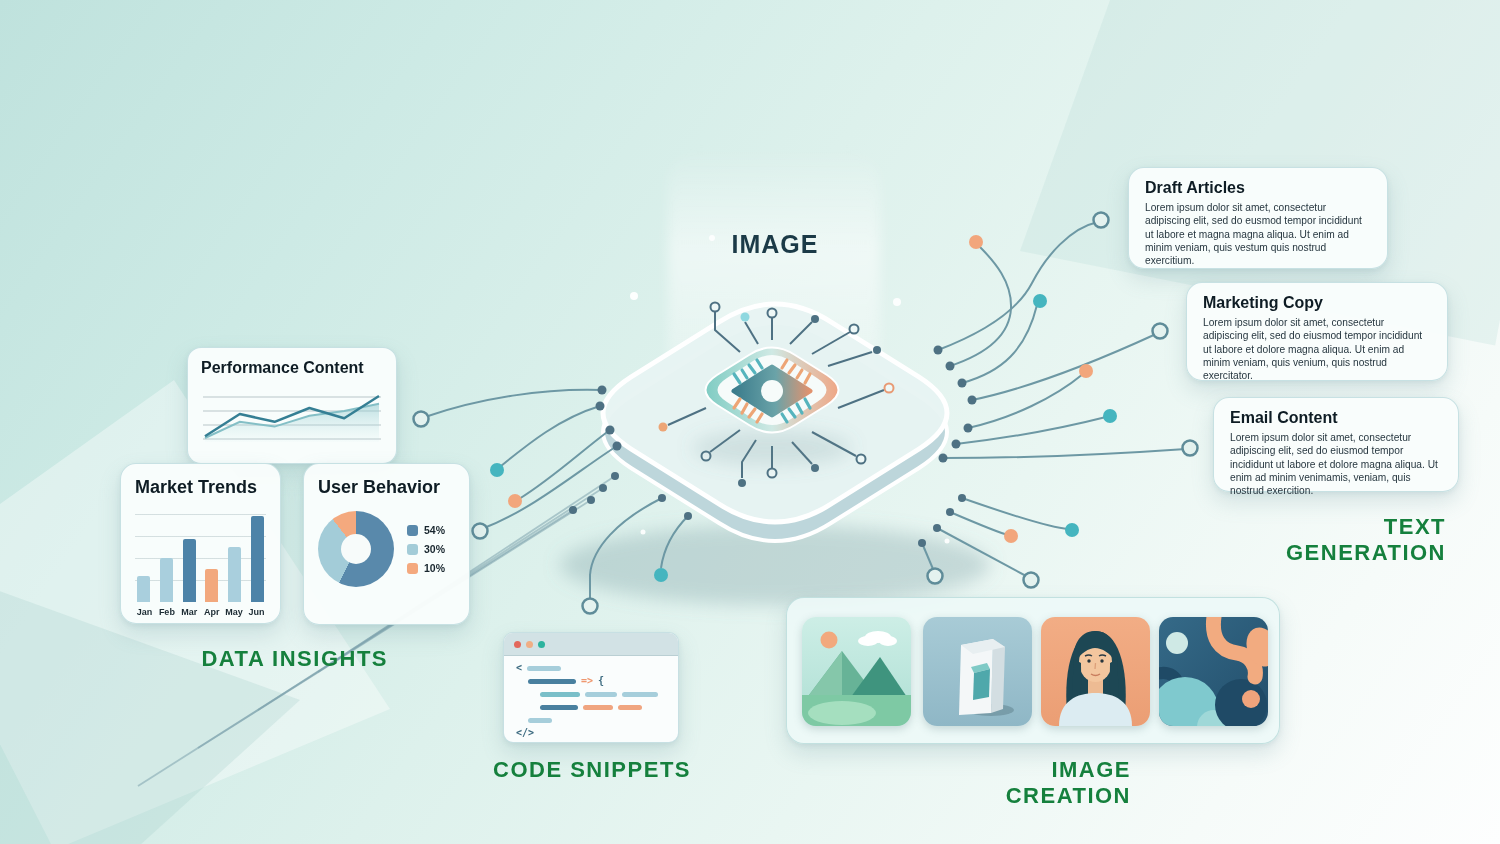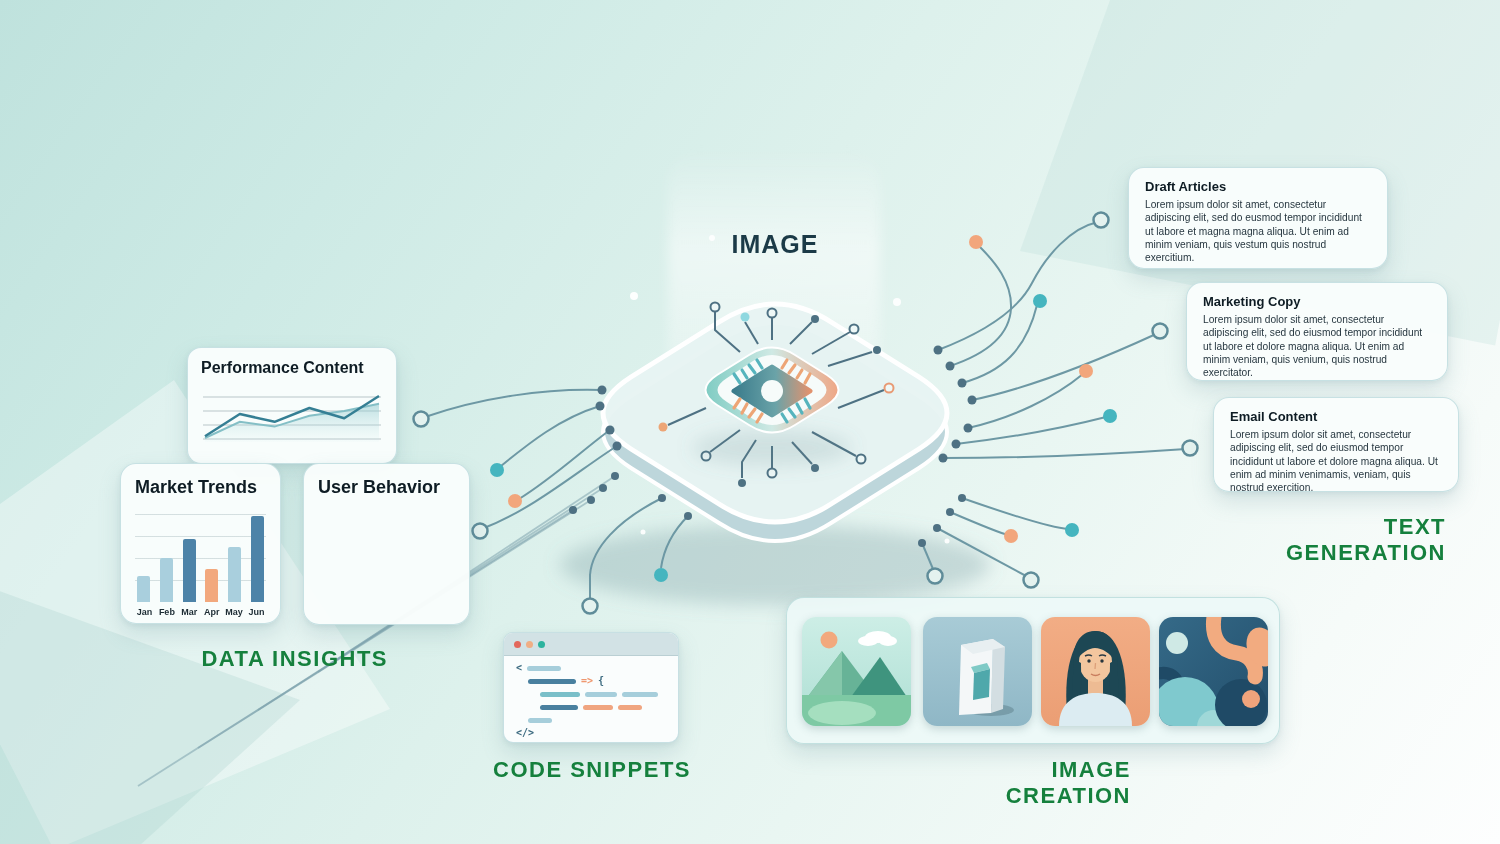--- a/index.html
+++ b/index.html
@@ -49,21 +49,21 @@
   .section-label{position:absolute;z-index:4;font-size:22px;font-weight:600;letter-spacing:1.5px;color:#15803d;text-align:right;}
   #label-insights{left:188px;top:646px;width:200px;}
   #label-text-gen{left:1246px;top:514px;width:200px;}
   #label-code{left:491px;top:757px;width:200px;}
   #label-image{left:931px;top:757px;width:200px;}
 
   .tg-card{padding:11px 16px;}
   #draft-card{left:1128px;top:167px;width:260px;height:102px;}
   #marketing-card{left:1186px;top:282px;width:262px;height:99px;}
   #email-card{left:1213px;top:397px;width:246px;height:95px;}
-  .tg-title{font-size:13px;font-weight:bold;color:#0e1c24;margin-bottom:4px;}
+  .tg-title{font-size:16px;font-weight:bold;color:#0e1c24;margin-bottom:4px;}
   .tg-body{font-size:10.2px;line-height:1.3;color:#273740;}
 
   #code-card{left:503px;top:632px;width:176px;height:111px;border-radius:10px;overflow:hidden;background:#fafdfd;}
   .code-header{height:22px;background:#d2e2e5;display:flex;align-items:center;gap:5px;padding:0 10px;border-bottom:1px solid rgba(150,180,185,.4);}
   .win-dot{width:7px;height:7px;border-radius:50%;}
   .code-body{padding:9px 12px;font-family:"DejaVu Sans Mono",monospace;}
   .code-line{display:flex;align-items:center;gap:5px;margin-bottom:7px;height:6px;}
   .cbar{height:5px;border-radius:3px;}
   .c-dark{background:#49809f}.c-light{background:#a6cedb}.c-teal{background:#79bfc9}.c-orange{background:#f0a580}
   .tok{font-size:10px;font-weight:bold;color:#3c6b80;line-height:6px;}
@@ -290,20 +290,37 @@
       <span>Feb</span>
       <span>Mar</span>
       <span>Apr</span>
       <span>May</span>
       <span>Jun</span>
     </div>
 </div>
 
 <div class="card" id="behavior-card">
   <div class="card-title">User Behavior</div>
+  <div class="donut-row">
+    <div class="donut" id="behavior-donut" style="background: conic-gradient(rgb(89, 137, 171) 0%, rgb(89, 137, 171) 57.4%, rgb(163, 204, 216) 57.4%, rgb(163, 204, 216) 89.4%, rgb(244, 169, 126) 89.4%, rgb(244, 169, 126) 100%);"></div>
+    <div class="legend" id="behavior-legend">
+        <div class="legend-row">
+          <span class="swatch" style="background: rgb(89, 137, 171);"></span>
+          <span>54%</span>
+        </div>
+        <div class="legend-row">
+          <span class="swatch" style="background: rgb(163, 204, 216);"></span>
+          <span>30%</span>
+        </div>
+        <div class="legend-row">
+          <span class="swatch" style="background: rgb(244, 169, 126);"></span>
+          <span>10%</span>
+        </div>
+      </div>
+  </div>
 </div>
 
 <div class="section-label" id="label-insights">DATA INSIGHTS</div>
 
 <div class="card tg-card" id="draft-card">
   <div class="tg-title">Draft Articles</div>
   <div class="tg-body">Lorem ipsum dolor sit amet, consectetur adipiscing elit, sed do eusmod tempor incididunt ut labore et magna magna aliqua. Ut enim ad minim veniam, quis vestum quis nostrud exercitium.</div>
 </div>
 <div class="card tg-card" id="marketing-card">
   <div class="tg-title">Marketing Copy</div>

